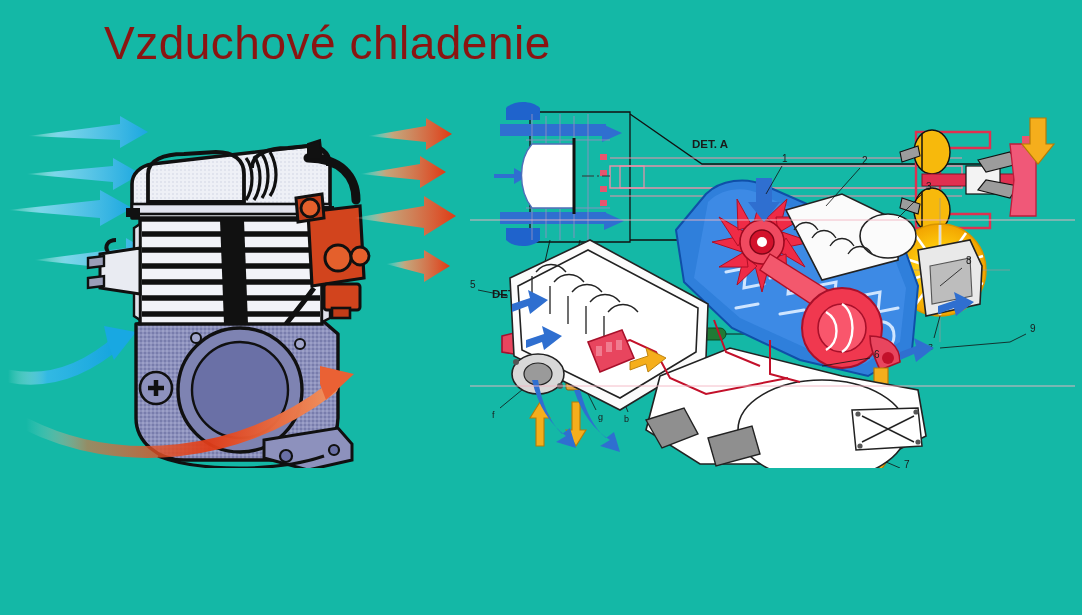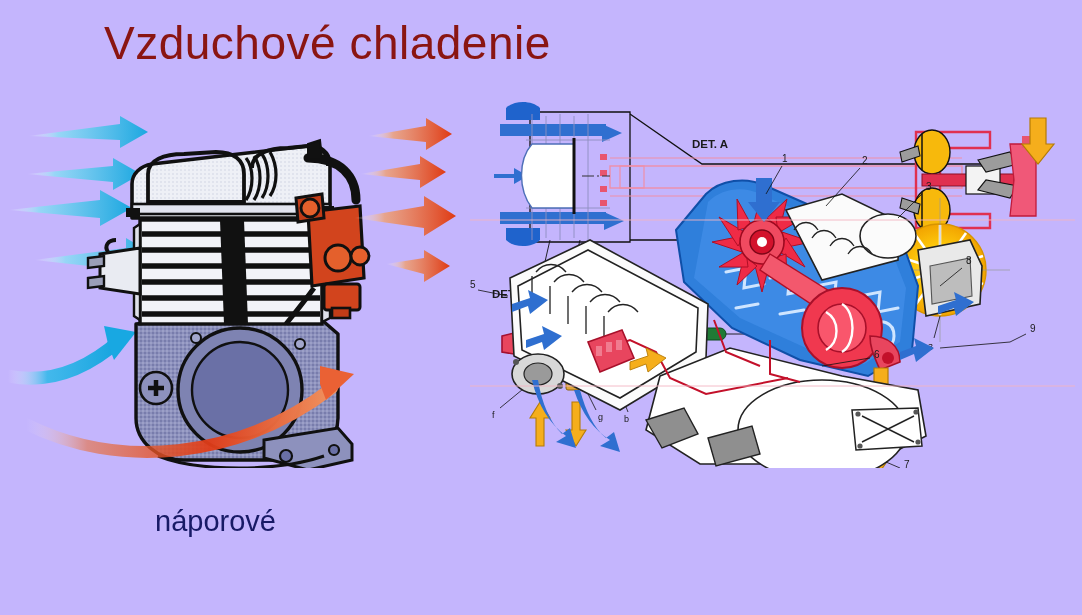--- a/index.html
+++ b/index.html
@@ -10,21 +10,21 @@
   body {
     width: 1082px;
     height: 615px;
     position: relative;
     overflow: hidden;
     font-family: "Liberation Sans", sans-serif;
   }
   .slide {
     position: absolute;
     inset: 0;
-    background: #c4b5fd;
+    background: #14b8a6;
   }
   
   .slide-title {
     position: absolute;
     left: 104px;
     top: 16px;
     font-size: 46px;
     font-weight: 400;
     color: #8a1512;
     letter-spacing: 0.5px;
@@ -223,21 +223,20 @@
         </g>
 
         <g>
           <path d="M18 336 C 110 382 230 372 324 300" stroke="url(#hotFadeCurve)" stroke-width="12" fill="none" stroke-linecap="round"></path>
           <path d="M312 278 L346 286 L318 312 L312 296 Z" fill="#ea6134"></path>
         </g>
       </g>
     </svg>
   </div>
 
-  <div class="caption caption-left" style="color: rgb(24, 26, 102);">náporové</div>
 
   <div class="figure" id="figure-forced">
     <svg class="fig-svg" viewBox="0 0 605 378" xmlns="http://www.w3.org/2000/svg">
       <defs>
         <linearGradient id="fanRad" x1="0" y1="0" x2="1" y2="1">
           <stop offset="0%" stop-color="#ff5d70"></stop>
           <stop offset="100%" stop-color="#d3122c"></stop>
         </linearGradient>
         <radialGradient id="yellowFan" cx="0.5" cy="0.5" r="0.5">
           <stop offset="0%" stop-color="#ffe68a"></stop>

